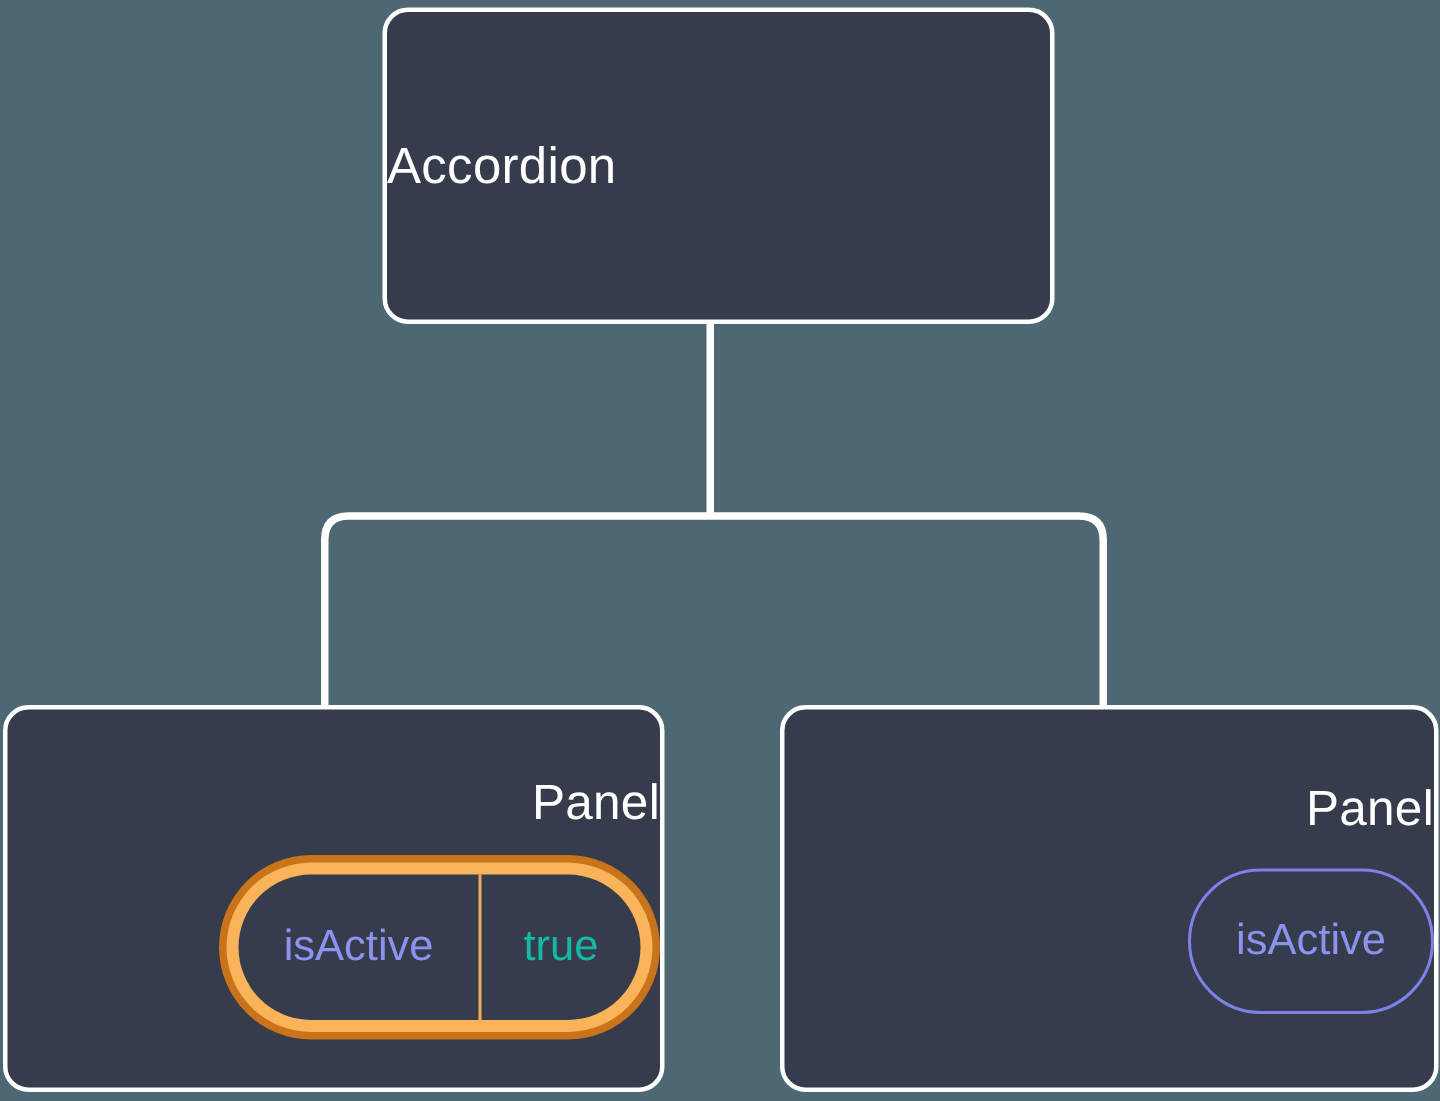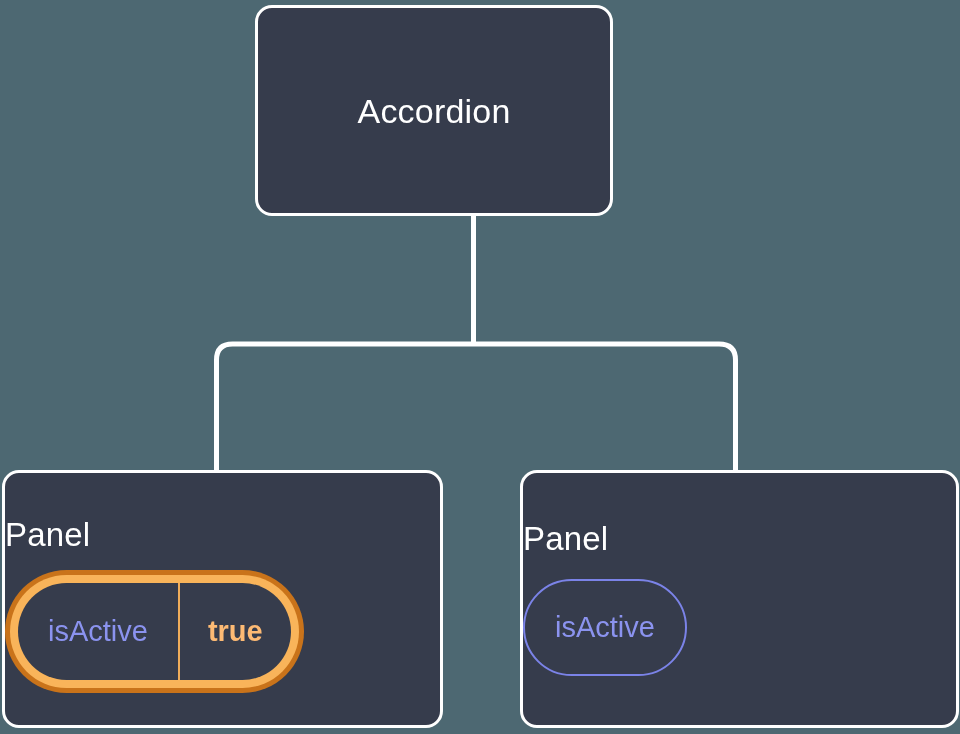--- a/index.html
+++ b/index.html
@@ -38,25 +38,25 @@
     position: absolute;
     box-sizing: border-box;
     background: #363c4c;
     border: 3px solid #ffffff;
     border-radius: 17px;
   }
 
   .card-root {
     left: 255px;
     top: 5px;
-    width: 358px;
+    width: 448px;
     height: 211px;
     display: flex;
     align-items: center;
-    justify-content: center;
+    justify-content: flex-start;
   }
 
   .card-child-left {
     left: 2px;
     top: 470px;
     width: 441px;
     height: 258px;
   }
 
   .card-child-right {
@@ -77,21 +77,21 @@
 
   .card-root .card-title {
     font-size: 34px;
   }
 
   .child-body {
     position: absolute;
     inset: 0;
     display: flex;
     flex-direction: column;
-    align-items: flex-start;
+    align-items: flex-end;
   }
 
   .child-left-body .card-title {
     margin-top: 45px;
   }
 
   .child-right-body .card-title {
     margin-top: 49px;
   }
 
@@ -171,22 +171,22 @@
     white-space: nowrap;
   }
 
   .pill-highlight-inner .pill-cell-val {
     padding: 0 28px;
     display: flex;
     align-items: center;
     justify-content: center;
     white-space: nowrap;
     border-left: 2px solid #f0ad5a;
-    font-weight: bold;
-    color: #fdba74;
+    font-weight: normal;
+    color: #14b8a6;
   }
 
   .pill-left-pos {
     margin-top: 19px;
   }
 
   .pill-right-pos {
     margin-top: 24px;
   }
 </style>

